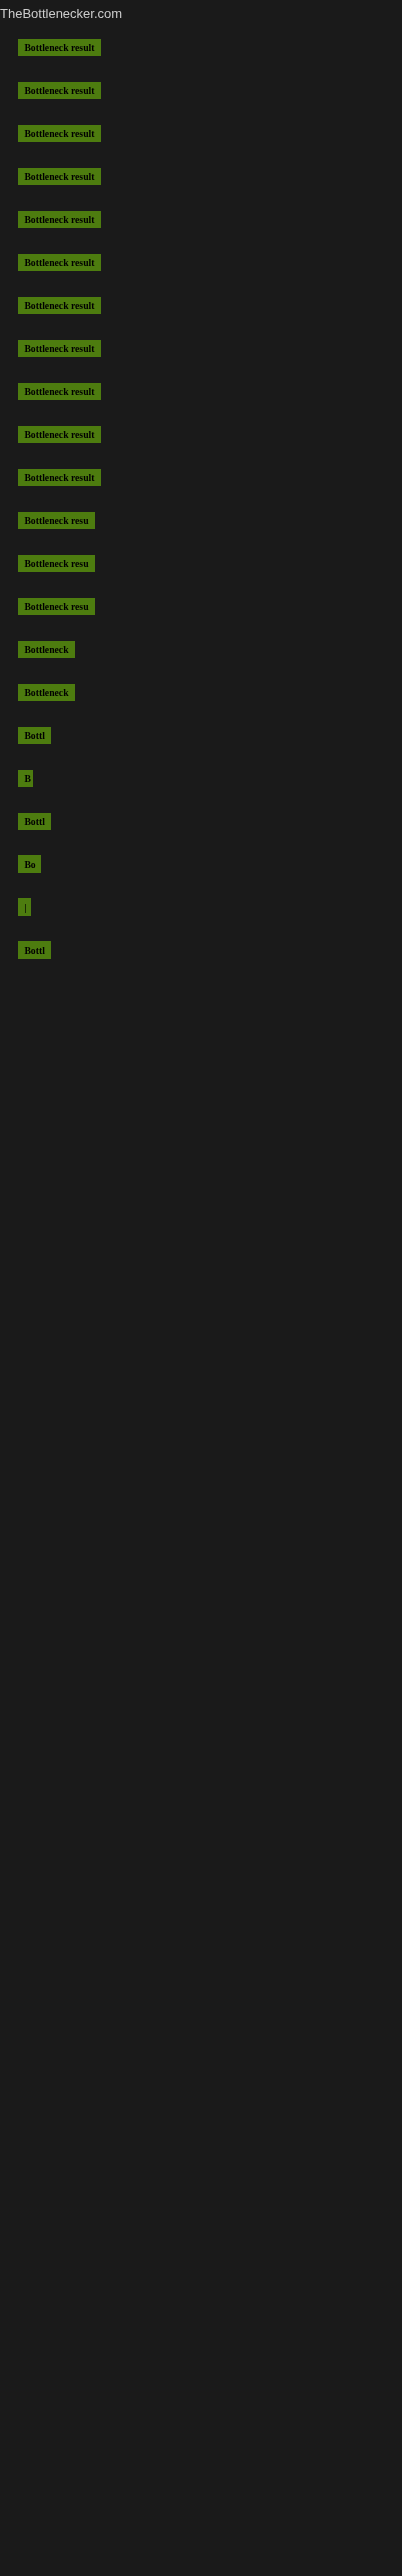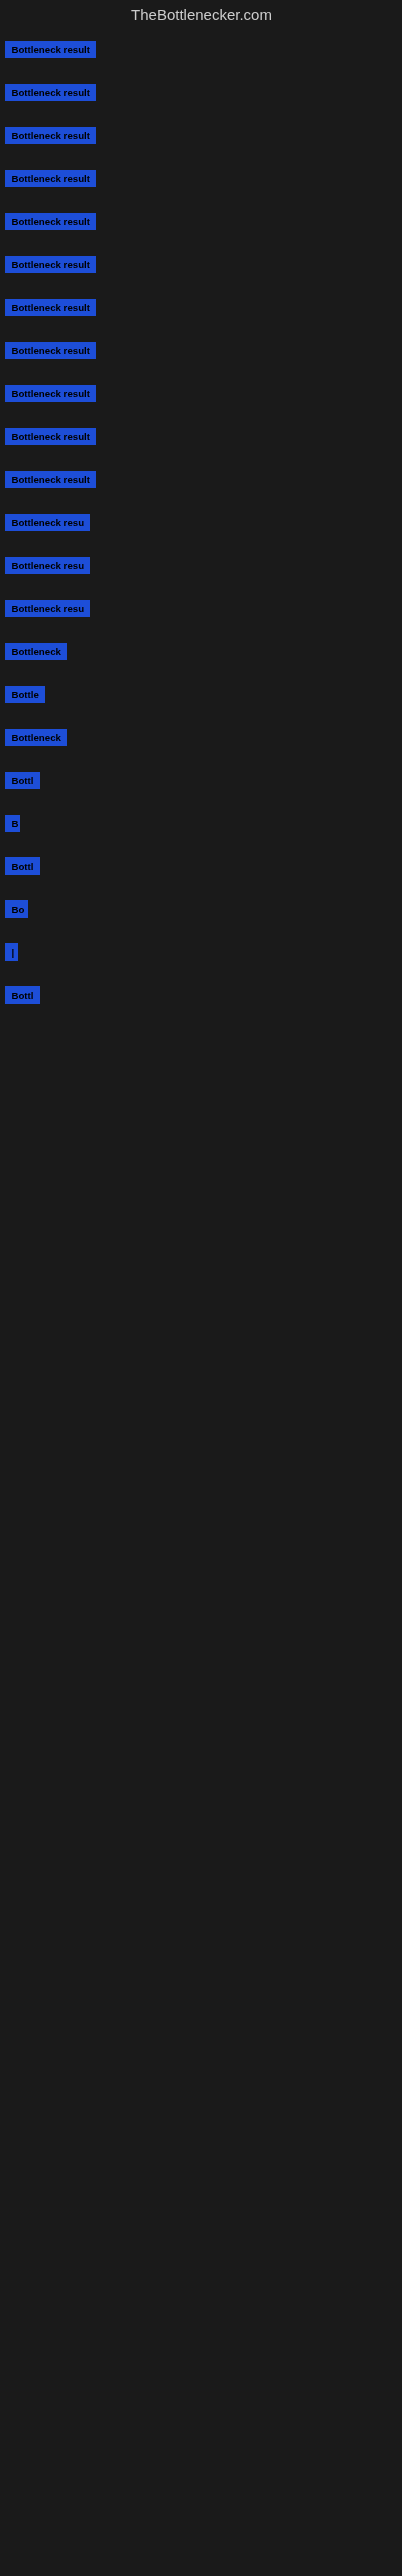--- a/index.html
+++ b/index.html
@@ -10,37 +10,38 @@
 
     body {
       width: 403px;
       min-height: 2576px;
       background-color: #1a1a1a;
       font-family: Arial, sans-serif;
       position: relative;
     }
 
     .site-title {
-      text-align: center;
+      text-align: left;
       color: #cccccc;
-      font-size: 15px;
+      font-size: 13px;
       padding: 6.4px 0;
       background-color: #1a1a1a;
     }
 
     .bottleneck-bar {
       display: inline-block;
-      background-color: #1d4ed8;
+      background-color: #4d7c0f;
       color: #000000;
       font-size: 9.7px;
       font-weight: bold;
       padding: 3.2px 6.4px;
-      margin-left: 5px;
+      margin-left: 18px;
       white-space: nowrap;
       overflow: hidden;
+      font-family: Liberation Serif, serif;
     }
 
     .bar-row {
       margin-bottom: 0px;
       padding: 11.3px 0 11.3px 0;
     }
   </style>
 </head>
 <body>
 
@@ -57,21 +58,20 @@
     <div class="bar-row"><div class="bottleneck-bar" style="max-width: 125px;">Bottleneck result</div></div>
     <div class="bar-row"><div class="bottleneck-bar" style="max-width: 125px;">Bottleneck result</div></div>
     <div class="bar-row"><div class="bottleneck-bar" style="max-width: 125px;">Bottleneck result</div></div>
     <div class="bar-row"><div class="bottleneck-bar" style="max-width: 125px;">Bottleneck result</div></div>
     <div class="bar-row"><div class="bottleneck-bar" style="max-width: 125px;">Bottleneck result</div></div>
     <div class="bar-row"><div class="bottleneck-bar" style="max-width: 125px;">Bottleneck result</div></div>
     <div class="bar-row"><div class="bottleneck-bar" style="max-width: 113px;">Bottleneck resu</div></div>
     <div class="bar-row"><div class="bottleneck-bar" style="max-width: 109px;">Bottleneck resu</div></div>
     <div class="bar-row"><div class="bottleneck-bar" style="max-width: 105px;">Bottleneck resu</div></div>
     <div class="bar-row"><div class="bottleneck-bar" style="max-width: 76px;">Bottleneck</div></div>
-    <div class="bar-row"><div class="bottleneck-bar" style="max-width: 48px;">Bottle</div></div>
     <div class="bar-row"><div class="bottleneck-bar" style="max-width: 72px;">Bottleneck</div></div>
     <div class="bar-row"><div class="bottleneck-bar" style="max-width: 40px;">Bottl</div></div>
     <div class="bar-row"><div class="bottleneck-bar" style="max-width: 14.5px;">B</div></div>
     <div class="bar-row"><div class="bottleneck-bar" style="max-width: 42px;">Bottl</div></div>
     <div class="bar-row"><div class="bottleneck-bar" style="max-width: 22.5px;">Bo</div></div>
     <div class="bar-row"><div class="bottleneck-bar" style="max-width: 8px;">|</div></div>
     <div class="bar-row"><div class="bottleneck-bar" style="max-width: 40px;">Bottl</div></div>
   </div>
 
 

